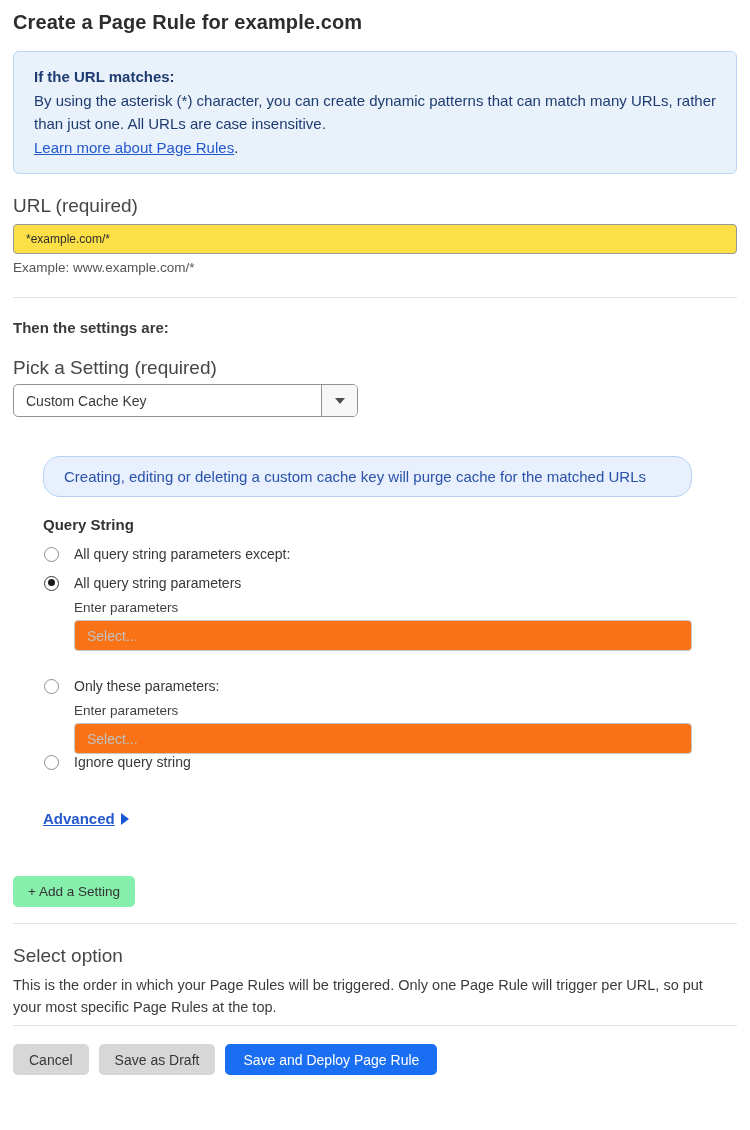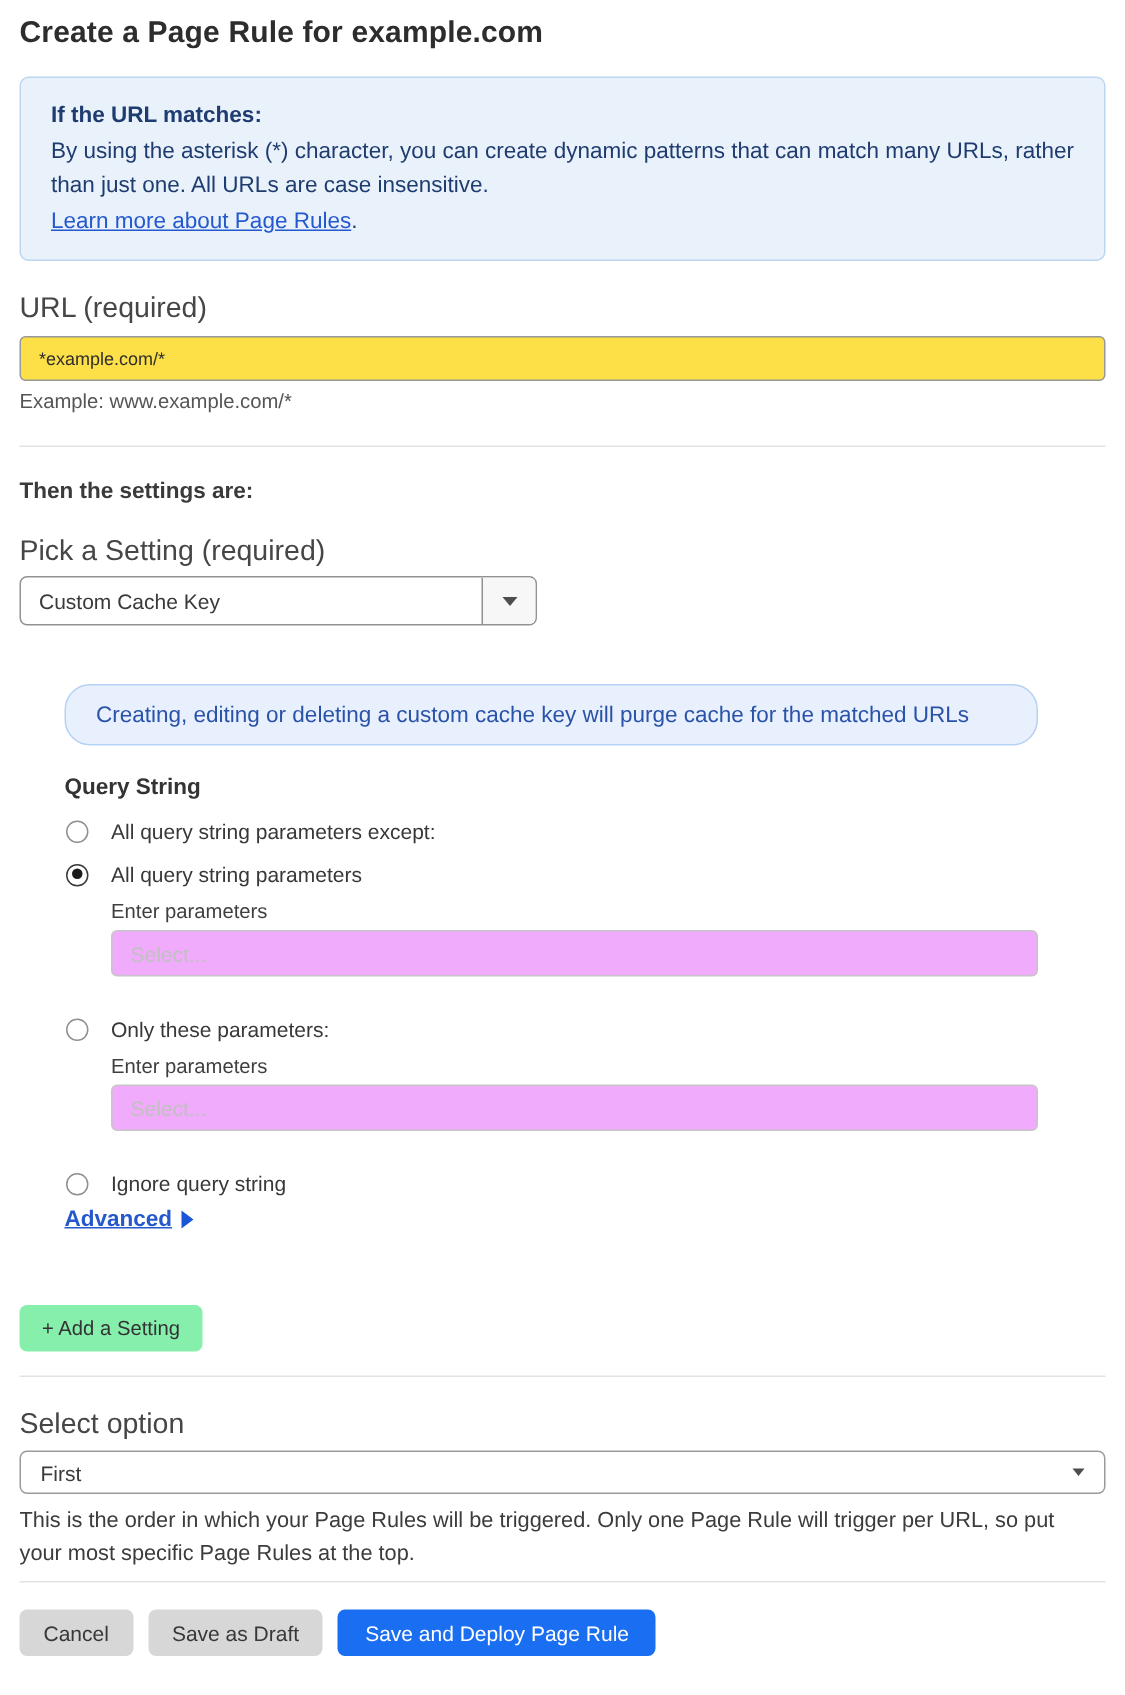--- a/index.html
+++ b/index.html
@@ -169,34 +169,34 @@
   }
   .sub-label {
     font-size: 13.5px;
     color: #3f3f3f;
   }
   .tag-input {
     display: block;
     margin-top: 5px;
     width: 100%;
     height: 31px;
-    background: #f0abfc;
+    background: #f97316;
     border: 1px solid #c6c6c6;
     border-radius: 4px;
     padding: 0 12px;
     font-family: "Liberation Sans", sans-serif;
     font-size: 14px;
     color: #3a3a3a;
     outline: none;
   }
   .tag-input::placeholder { color: #c0c0c0; }
 
   .advanced-link {
     margin-left: 30px;
-    margin-top: 7px;
+    margin-top: 40px;
     display: flex;
     align-items: center;
     width: fit-content;
     cursor: pointer;
   }
   .advanced-link .advanced-text {
     font-size: 15px;
     font-weight: bold;
     color: #2458cc;
     text-decoration: underline;
@@ -323,40 +323,36 @@
 
   <div class="radio-row" style="margin-top:27px">
     <span class="radio-circle"></span>
     <span class="radio-label">Only these parameters:</span>
   </div>
   <div class="sub-field" style="margin-top:9px">
     <div class="sub-label">Enter parameters</div>
     <input class="tag-input" type="text" placeholder="Select..." style="">
   </div>
 
-  <div class="radio-row" style="margin-top:27px">
+  <div class="radio-row" style="">
     <span class="radio-circle"></span>
     <span class="radio-label">Ignore query string</span>
   </div>
 
   <div class="advanced-link">
     <span class="advanced-text">Advanced</span>
     <span class="advanced-caret"></span>
   </div>
 
   <button class="add-setting-btn">+ Add a Setting</button>
 
   <hr class="divider" style="margin-top:16px">
 
 
   <div class="field-label">Select option</div>
-  <div class="order-select">
-    <span class="select-value">First</span>
-    <span class="caret-down"></span>
-  </div>
   <div class="order-help">This is the order in which your Page Rules will be triggered. Only one Page Rule will trigger per URL, so put your most specific Page Rules at the top.</div>
 
   <hr class="divider" style="margin-top:7px">
 
   <div class="footer-actions">
     <button class="btn btn-gray">Cancel</button>
     <button class="btn btn-gray">Save as Draft</button>
     <button class="btn btn-primary">Save and Deploy Page Rule</button>
   </div>
 

